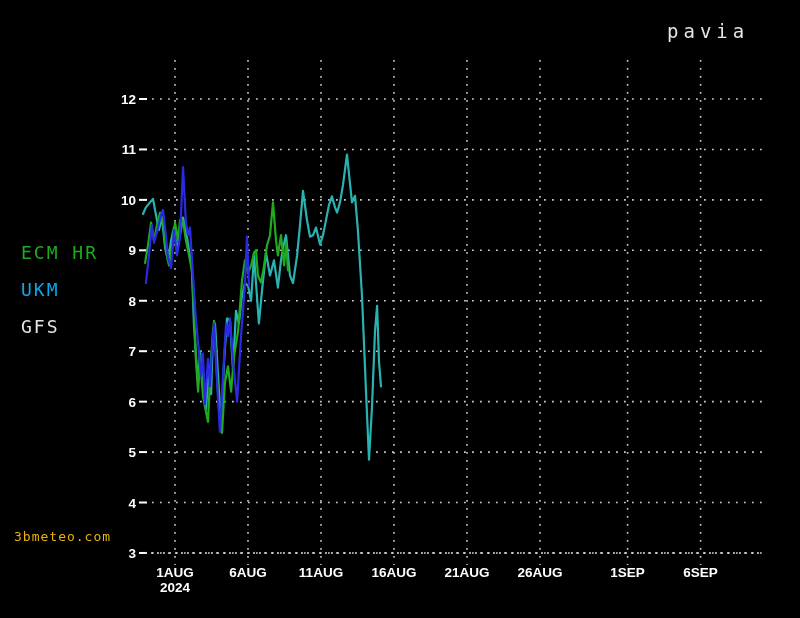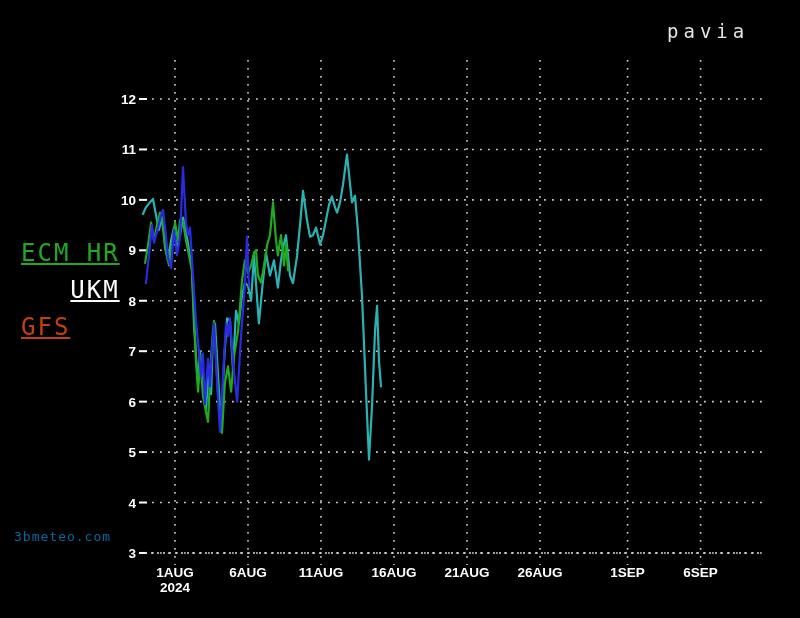--- a/index.html
+++ b/index.html
@@ -2,22 +2,22 @@
 <html><head>
 <meta charset="utf-8">
 <style>
   html,body{margin:0;padding:0;background:#000;}
   #page{position:relative;width:800px;height:618px;background:#000;overflow:hidden;
         font-family:"DejaVu Sans Mono", monospace;}
   .hdr{position:absolute;color:#e4e4e4;}
   #chart-title{left:14px;top:17px;font-size:20px;letter-spacing:3px;}
   #location-label{left:667px;top:20px;font-size:19px;letter-spacing:5px;text-align:center;}
   #legend{position:absolute;left:21px;top:242px;}
-  .legend-item{font-size:24px;letter-spacing:2px;margin-bottom:15px;line-height:22px;text-decoration:underline;}
-  #watermark{position:absolute;left:14px;top:529px;font-size:13px;letter-spacing:1px;color:#0369a1;}
+  .legend-item{font-size:18px;letter-spacing:2px;margin-bottom:15px;line-height:22px;}
+  #watermark{position:absolute;left:14px;top:529px;font-size:13px;letter-spacing:1px;color:#eab308;}
   svg{position:absolute;left:0;top:0;}
   svg text.tick{font-family:"Liberation Sans", sans-serif;font-weight:bold;font-size:13.5px;}
 </style>
 </head>
 <body>
 
 <div id="page">
   <svg id="chart" width="800" height="618">
       <line x1="139" y1="99" x2="147" y2="99" stroke="#ffffff" stroke-width="2"></line>
       <line x1="152" y1="99" x2="762" y2="99" stroke="#c9c9c9" stroke-width="1.6" stroke-dasharray="1.8 6.2"></line>
@@ -67,17 +67,17 @@
       <line x1="700.6" y1="60" x2="700.6" y2="565" stroke="#c9c9c9" stroke-width="1.6" stroke-dasharray="1.8 6.2"></line>
       <text x="700.6" y="577" fill="#ffffff" text-anchor="middle" class="tick">6SEP</text>
       <line x1="145" y1="553" x2="762" y2="553" stroke="#dddddd" stroke-width="1.6" stroke-dasharray="2 4"></line>
       <path d="M143.0 214.0 L145.9 207.4 L150.0 202.4 L153.0 198.9 L156.0 215.0 L158.9 230.1 L162.0 217.5 L165.1 247.8 L168.0 260.4 L171.1 240.2 L174.0 227.6 L177.0 250.3 L180.0 235.2 L183.0 217.5 L185.9 230.1 L189.0 250.3 L191.9 268.0 L194.0 326.0 L196.0 356.2 L198.1 384.0 L200.0 351.2 L203.0 386.5 L206.0 409.2 L209.0 366.3 L211.1 394.1 L213.0 331.0 L215.0 323.5 L218.1 376.4 L221.0 424.3 L224.1 361.3 L227.0 318.4 L230.0 320.9 L233.0 369.9 L236.0 310.8 L238.9 323.5 L242.0 295.7 L244.9 283.1 L248.0 285.6 L251.1 300.8 L254.0 255.4 L258.9 323.5 L262.0 290.7 L266.0 252.8 L270.0 275.5 L274.0 260.4 L277.9 287.6 L281.0 260.4 L283.0 247.8 L286.0 235.2 L290.0 275.5 L293.0 283.1 L297.1 255.4 L300.0 225.1 L303.0 190.8 L307.0 220.1 L310.0 236.7 L313.0 235.2 L316.0 227.6 L320.0 244.3 L323.0 235.2 L326.0 220.1 L329.0 204.9 L331.9 196.3 L335.0 207.4 L337.1 212.5 L340.0 202.4 L343.0 184.7 L347.0 154.5 L350.1 184.7 L352.0 202.4 L355.0 195.8 L357.9 230.1 L362.0 295.7 L366.0 391.6 L369.0 459.6 L372.0 406.7 L375.0 331.0 L377.1 305.8 L379.0 361.3 L381.0 386.5" fill="none" stroke="#29b2b2" stroke-width="2.2" stroke-linejoin="round" stroke-linecap="round"></path>
       <path d="M145.1 262.9 L148.0 245.3 L151.1 222.6 L154.0 240.2 L157.0 225.1 L160.0 212.5 L163.0 222.6 L165.9 250.3 L169.0 265.5 L171.9 245.3 L175.0 222.6 L178.1 240.2 L180.0 220.1 L183.0 221.1 L185.9 240.2 L189.0 255.4 L191.9 270.5 L194.0 310.8 L196.0 361.3 L198.1 391.6 L200.0 356.2 L203.0 396.6 L206.0 411.7 L208.0 421.8 L211.1 356.2 L214.0 320.9 L217.0 376.4 L218.9 406.7 L222.0 432.9 L224.9 383.0 L228.0 366.3 L231.1 391.6 L234.0 356.2 L238.1 331.0 L242.0 280.6 L244.9 260.4 L248.0 273.0 L251.1 265.5 L254.0 252.8 L256.0 250.3 L257.9 275.5 L261.0 282.6 L264.1 265.5 L267.0 245.3 L270.0 235.2 L273.0 202.4 L276.0 240.2 L277.9 255.4 L281.0 235.2 L284.1 265.5 L286.0 242.8 L288.0 270.5" fill="none" stroke="#1faa1f" stroke-width="2.2" stroke-linejoin="round" stroke-linecap="round"></path>
       <path d="M145.9 283.1 L149.0 255.4 L151.9 225.1 L154.0 242.8 L158.1 227.6 L161.0 215.0 L163.0 210.0 L165.9 235.2 L168.0 257.9 L171.1 268.0 L174.0 230.1 L177.0 255.4 L180.0 237.7 L183.0 167.1 L185.9 222.6 L188.0 235.2 L190.0 227.6 L193.0 275.5 L196.0 320.9 L198.9 351.2 L201.0 376.4 L203.0 353.7 L204.9 404.2 L208.0 358.8 L210.0 386.5 L211.9 351.2 L214.0 323.5 L216.0 361.3 L218.1 401.6 L220.0 431.9 L223.0 376.4 L226.0 323.5 L228.0 336.1 L230.0 318.4 L233.0 361.3 L237.1 401.6 L241.0 336.1 L244.9 285.6 L247.0 236.7 L249.0 285.6" fill="none" stroke="#2a2ae0" stroke-width="2.2" stroke-linejoin="round" stroke-linecap="round"></path>
     </svg>
   <div id="location-label" class="hdr">pavia</div>
   <div id="legend">
     <div class="legend-item" style="color: rgb(31, 170, 31);">ECM HR</div>
-    <div class="legend-item" style="color: #ffffff; text-align: right;">UKM</div>
-    <div class="legend-item" style="color: #c2410c;">GFS</div>
+    <div class="legend-item" style="color: #0ea5e9;">UKM</div>
+    <div class="legend-item" style="color: #e5e5e5;">GFS</div>
   </div>
   <div id="watermark">3bmeteo.com</div>
 </div>
 
 </body></html>

